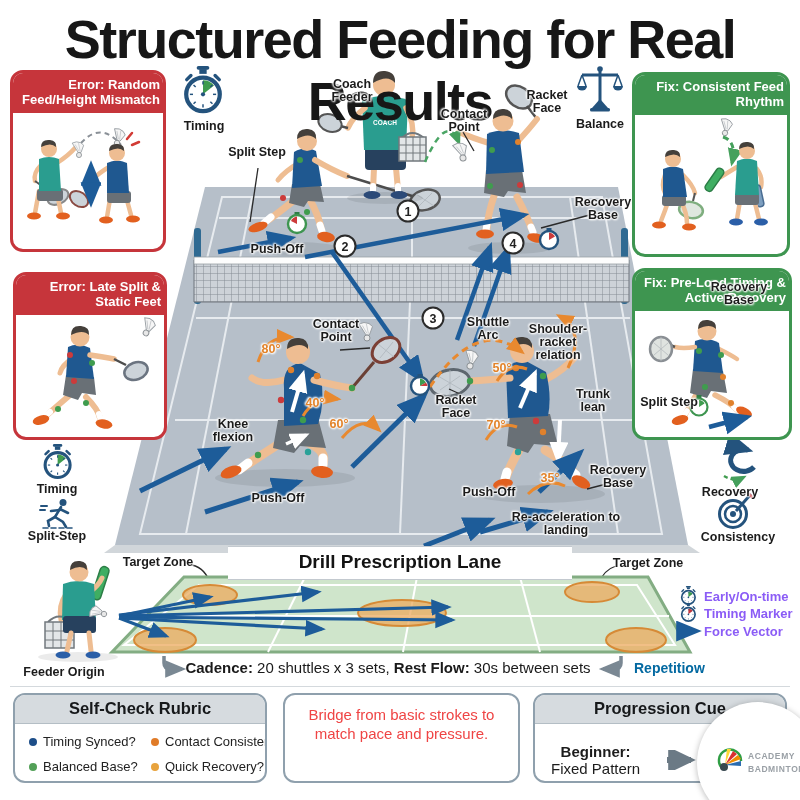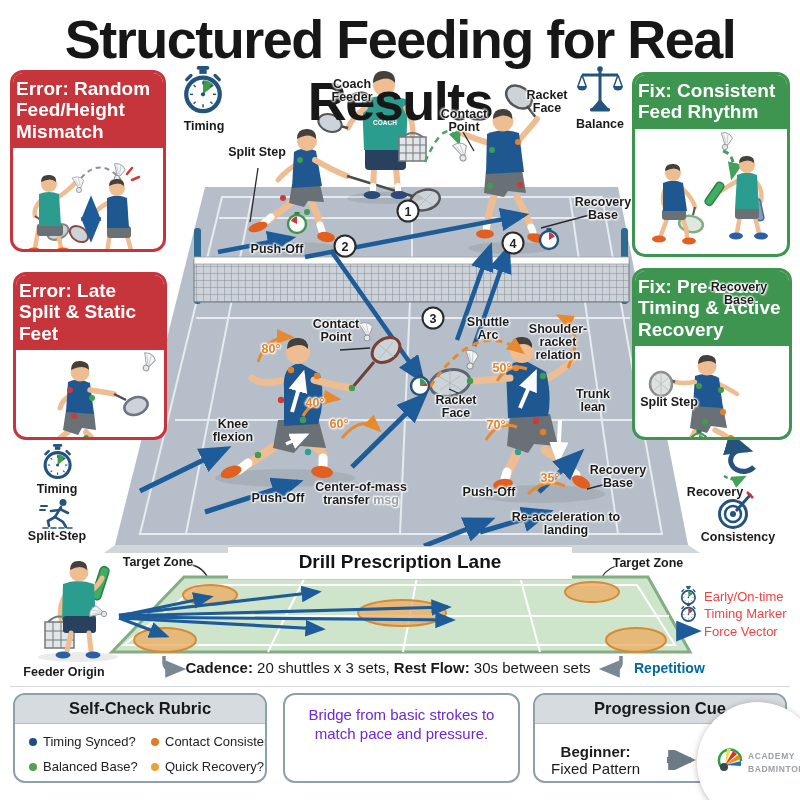--- a/index.html
+++ b/index.html
@@ -10,37 +10,37 @@
   #title{position:absolute;left:0;top:8px;width:100%;text-align:center;font-size:54px;font-weight:bold;letter-spacing:-1.5px;color:#171717}
   .lbl{position:absolute;font-weight:bold;font-size:12.5px;line-height:1.05;color:#1b1b1b;text-align:center;
        transform:translateX(-50%);white-space:nowrap;
        text-shadow:0 0 2px #fff,0 0 2px #fff,0 0 3px #fff,1px 1px 2px #fff,-1px -1px 2px #fff}
   .wrap{white-space:normal}
   .ang{color:#e2832a}
   .gray{color:#98a0a6}
   .panel{position:absolute;border-radius:13px;background:#fff;overflow:hidden;z-index:2}
   .panel.err{border:3.5px solid #c6353b}
   .panel.fix{border:3.5px solid #3e9550}
-  .panel .hd{color:#fff;font-weight:bold;font-size:19px;line-height:1.12;text-align:left;padding:5px 3px 6px}
+  .panel .hd{color:#fff;font-weight:bold;font-size:13px;line-height:1.12;text-align:right;padding:5px 3px 6px}
   .err .hd{background:#c6353b}
   .fix .hd{background:#3e9550}
   .panel svg{display:block}
   #lane-band{position:absolute;left:228px;top:546px;width:344px;height:34px;background:#fff;border-top:1.5px solid #c3c9cf;border-bottom:1.5px solid #c3c9cf}
   #lane-title{position:absolute;left:400px;top:551px;transform:translateX(-50%);font-size:19px;font-weight:bold;color:#141414;white-space:nowrap}
-  .leg-lbl{position:absolute;left:704px;font-size:13px;font-weight:normal;color:#ef4444;white-space:nowrap}
+  .leg-lbl{position:absolute;left:704px;font-size:13px;font-weight:bold;color:#8b5cf6;white-space:nowrap}
   #cadence{position:absolute;left:388px;top:659px;transform:translateX(-50%);font-size:15px;color:#1a1a1a;white-space:nowrap}
   #repetition{position:absolute;left:634px;top:660px;font-size:14px;font-weight:bold;color:#0369a1;white-space:nowrap}
   .hr{position:absolute;height:0;border-top:1.5px solid #d4d9dd}
   .bbox{position:absolute;background:#fff;border:2.5px solid #8fa0ad;border-radius:12px;overflow:hidden;z-index:2}
   .bbox .bhd{background:#d6dbdf;border-bottom:1.5px solid #b4bec5;font-weight:bold;font-size:16.5px;text-align:center;padding:4px 0 5px;color:#16181a}
   #rubric-grid{display:grid;grid-template-columns:122px 1fr;row-gap:10px;padding:10px 16px 0 14px}
   .ritem{display:flex;align-items:center;gap:6px;font-size:13px;color:#222;white-space:nowrap}
   .dot{width:8px;height:8px;border-radius:50%;flex:0 0 auto}
   .c0{background:#1d4e89}.c1{background:#e07b28}.c2{background:#53a058}.c3{background:#e8a33d}
-  #usecase-text{padding:11px 16px 0;font-size:15px;line-height:1.25;text-align:center;color:#6d28d9}
+  #usecase-text{padding:11px 16px 0;font-size:15px;line-height:1.25;text-align:center;color:#ef4444}
   #prog-body{display:flex;align-items:center;justify-content:flex-start;gap:25px;padding:10px 0 0 16px}
   .pcol{text-align:center;font-size:15px;line-height:1.15;color:#1c1c1c}
   .pcol b{display:block}
   #logo{position:absolute;left:697px;top:702px;width:122px;height:122px;border-radius:50%;background:#fff;
         box-shadow:0 1px 6px rgba(0,0,0,.28);display:flex;align-items:center;justify-content:center;gap:1px;z-index:5}
   #logo .ltxt{font-size:8.5px;font-weight:bold;color:#9aa0a6;letter-spacing:.6px;line-height:1.5}
 </style>
 </head>
 <body>
 
@@ -545,37 +545,36 @@
   </svg>
 </div>
 
 <div class="lbl wrap" style="left:739px;top:281px;width:70px;z-index:3">Recovery Base</div>
 <div class="lbl" style="left:669px;top:396px;z-index:3">Split Step</div>
 
 <div class="lbl" style="left:204px;top:120px">Timing</div>
 <div class="lbl" style="left:600px;top:118px">Balance</div>
 <div class="lbl" style="left:57px;top:483px">Timing</div>
 <div class="lbl" style="left:57px;top:530px">Split-Step</div>
-<div class="lbl" style="left:715px;top:486px">Recovery</div>
+<div class="lbl" style="left:730px;top:486px">Recovery</div>
 <div class="lbl" style="left:738px;top:531px">Consistency</div>
 
 <div class="lbl wrap" style="left:352px;top:78px;width:56px">Coach Feeder</div>
 <div class="lbl" style="left:257px;top:146px">Split Step</div>
 <div class="lbl wrap" style="left:464px;top:108px;width:62px">Contact Point</div>
 <div class="lbl wrap" style="left:547px;top:89px;width:54px">Racket Face</div>
 <div class="lbl" style="left:277px;top:243px">Push-Off</div>
 <div class="lbl wrap" style="left:603px;top:196px;width:70px">Recovery Base</div>
 <div class="lbl wrap" style="left:336px;top:318px;width:62px">Contact Point</div>
 <div class="lbl wrap" style="left:488px;top:316px;width:54px">Shuttle Arc</div>
 <div class="lbl wrap" style="left:558px;top:323px;width:66px">Shoulder-racket relation</div>
 <div class="lbl wrap" style="left:456px;top:394px;width:52px">Racket Face</div>
 <div class="lbl wrap" style="left:593px;top:388px;width:46px">Trunk lean</div>
 <div class="lbl wrap" style="left:233px;top:418px;width:54px">Knee flexion</div>
 <div class="lbl" style="left:278px;top:492px">Push-Off</div>
-<div class="lbl wrap" style="left:361px;top:481px;width:128px"><span>Center-of-mass transfer</span> <span class="gray">msg</span></div>
 <div class="lbl" style="left:489px;top:486px">Push-Off</div>
 <div class="lbl wrap" style="left:618px;top:464px;width:70px">Recovery Base</div>
 <div class="lbl wrap" style="left:566px;top:511px;width:112px">Re-acceleration to landing</div>
 <div class="lbl ang" style="left:271px;top:343px">80°</div>
 <div class="lbl ang" style="left:315px;top:397px">40°</div>
 <div class="lbl ang" style="left:339px;top:418px">60°</div>
 <div class="lbl ang" style="left:502px;top:362px">50°</div>
 <div class="lbl ang" style="left:496px;top:419px">70°</div>
 <div class="lbl ang" style="left:550px;top:472px">35°</div>
 

